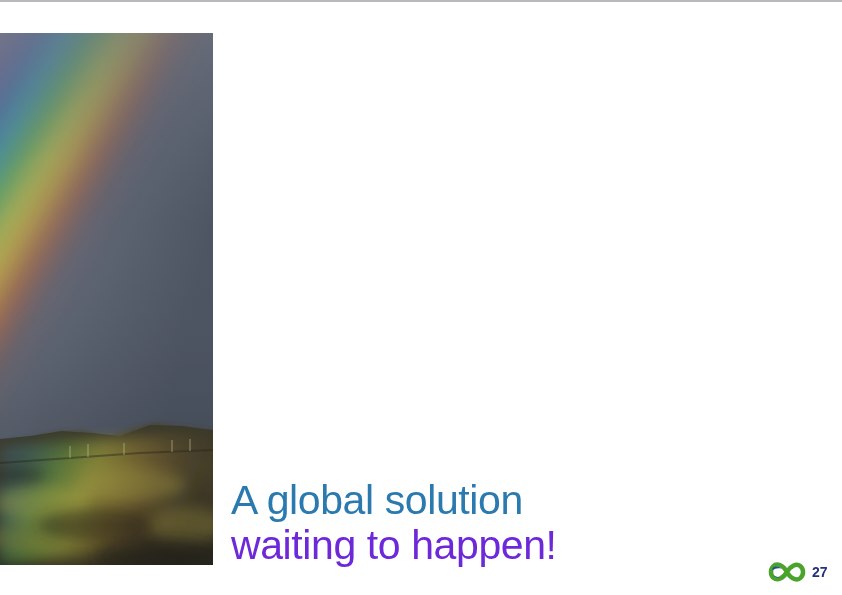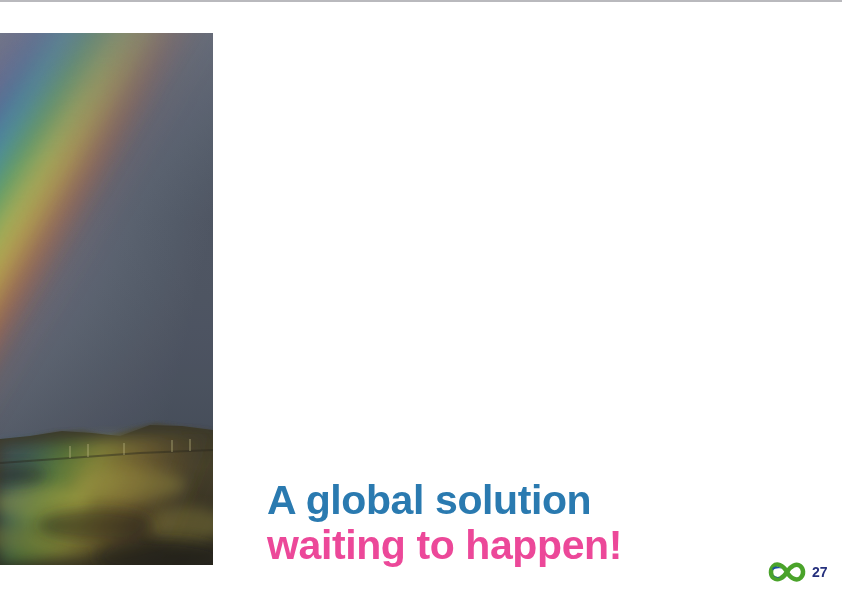--- a/index.html
+++ b/index.html
@@ -48,29 +48,28 @@
   
   .headline {
     position: absolute;
     left: 231px;
     top: 478px;
     width: 590px;
   }
   .headline-line {
     display: block;
     font-family: "Liberation Sans", sans-serif;
-    font-weight: bold;
+    font-weight: normal;
     font-size: 41px;
     line-height: 45px;
     letter-spacing: -0.4px;
     white-space: nowrap;
-    margin-left: 36px;
   }
   .headline-line-1 { color: #2a7ab0; }
-  .headline-line-2 { color: #ec4899; }
+  .headline-line-2 { color: #6d28d9; }
 
   
   .footer {
     position: absolute;
     left: 768px;
     top: 561px;
     display: flex;
     align-items: center;
     gap: 6px;
   }

